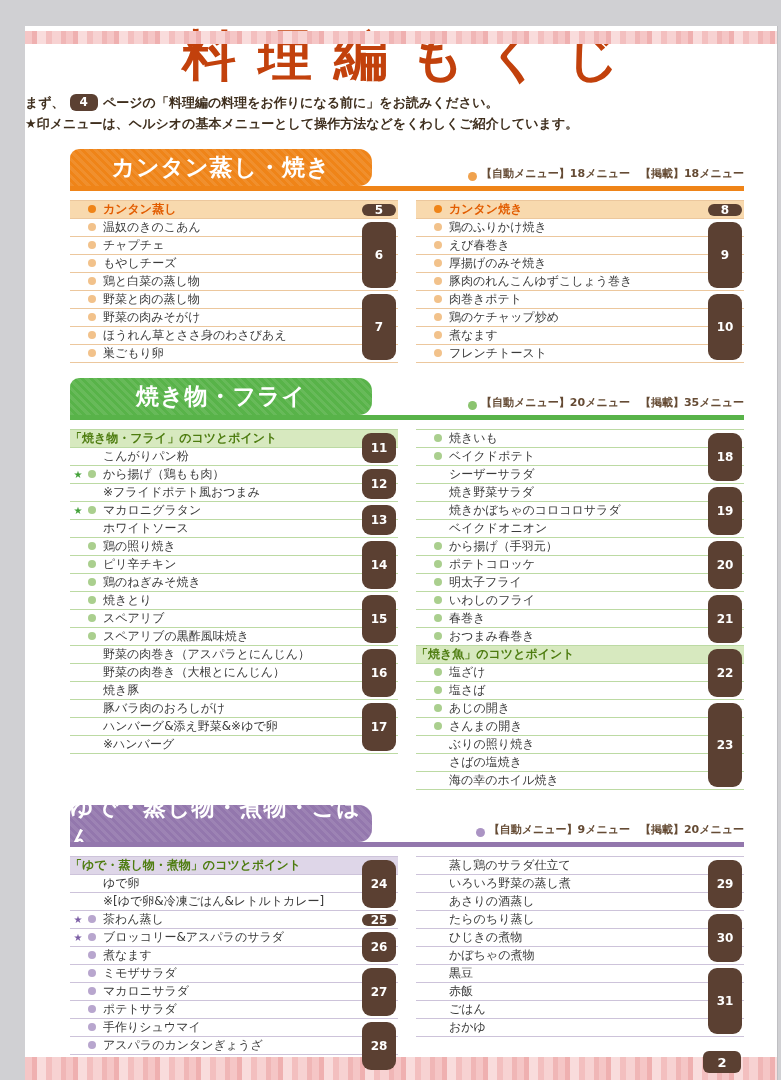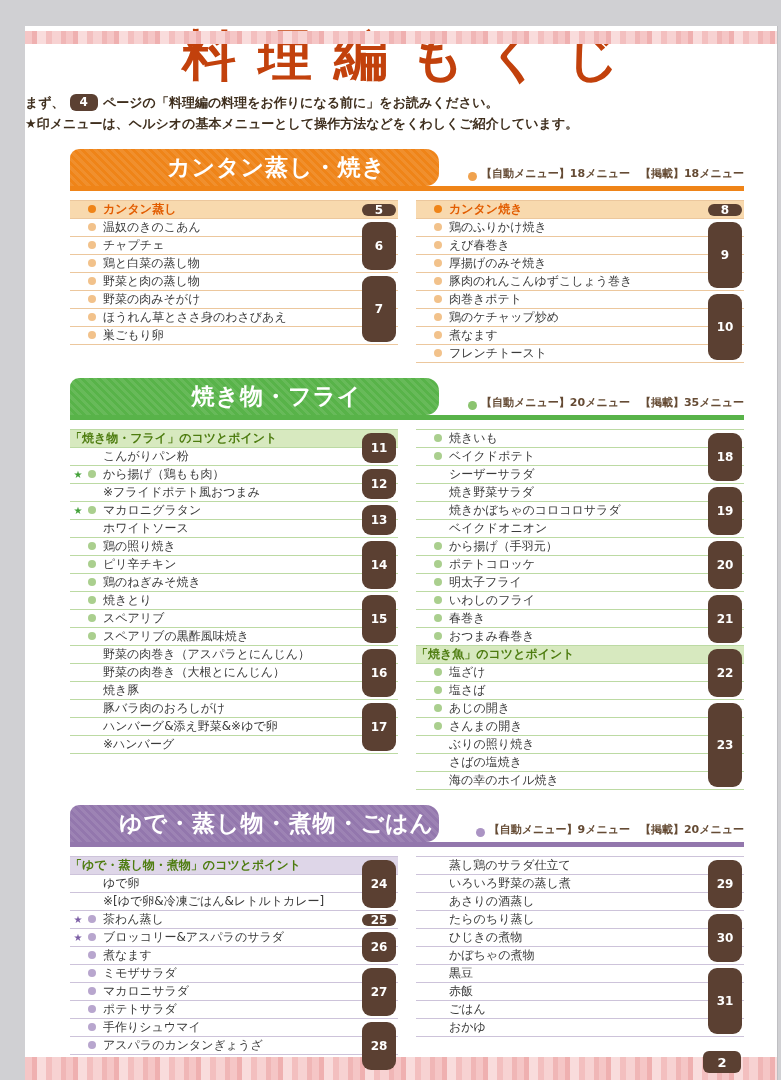--- a/index.html
+++ b/index.html
@@ -45,26 +45,26 @@
   .sections{padding:0 33px 0 45px}
   .sec{margin-bottom:15px}
 
   
   .theme-orange{--accent:#ef8418;--line:#ecc79d;--bullet:#f2c28b;--mainbg:#f8d9ae;--maintext:#e25c00;--tipsbg:#f8d9ae;--star:#ef8418;--mlight:#f0a24e}
   .theme-green {--accent:#58b349;--line:#bcdaa3;--bullet:#aacf8e;--mainbg:#d7e9bf;--maintext:#3b3b3b;--tipsbg:#d7e9bf;--star:#43a139;--mlight:#8bc46f}
   .theme-purple{--accent:#9377ad;--line:#cdc3da;--bullet:#b8a6ce;--mainbg:#ded6e8;--maintext:#3b3b3b;--tipsbg:#ded6e8;--star:#7c5ea5;--mlight:#ab94c4}
 
   .sec-head{position:relative;height:42px}
   .tab{
-    position:absolute;left:0;top:0;height:37px;width:325px;
+    position:absolute;left:0;top:0;height:37px;width:302px;
     background:var(--accent);
     background-image:repeating-linear-gradient(45deg,rgba(255,255,255,.09) 0 3px,rgba(255,255,255,0) 3px 6px);
     border-radius:9px 13px 13px 0;
     display:flex;align-items:center;justify-content:center;
-    color:#fff;font-size:23px;font-weight:bold;letter-spacing:1px;padding-left:44px;
+    color:#fff;font-size:23px;font-weight:bold;letter-spacing:1px;
   }
   .stripe{position:absolute;left:0;right:0;top:37px;height:5px;background:var(--accent)}
   .mcount{
     position:absolute;right:0;bottom:10px;
     display:flex;align-items:flex-end;
     font-size:11px;font-weight:bold;color:#654b34;white-space:nowrap;
   }
   .mbullet{width:9px;height:9px;border-radius:50%;background:var(--mlight);margin-right:4px}
   .mlisted{margin-left:10px}
 
@@ -148,20 +148,25 @@
                     <span class="rlabel">温奴のきのこあん</span>
                   </div>
                     <div class="row type-item">
                     <span class="star">★</span>
                     <span class="bullet"></span>
                     <span class="rlabel">チャプチェ</span>
                   </div>
                     <div class="row type-item">
                     <span class="star">★</span>
                     <span class="bullet"></span>
+                    <span class="rlabel">もやしチーズ</span>
+                  </div>
+                    <div class="row type-item">
+                    <span class="star">★</span>
+                    <span class="bullet"></span>
                     <span class="rlabel">鶏と白菜の蒸し物</span>
                   </div>
                   </div>
                 <span class="badge">6</span>
               </div>
                 <div class="group">
                 <div class="rows">
                     <div class="row type-item">
                     <span class="star">★</span>
                     <span class="bullet"></span>

